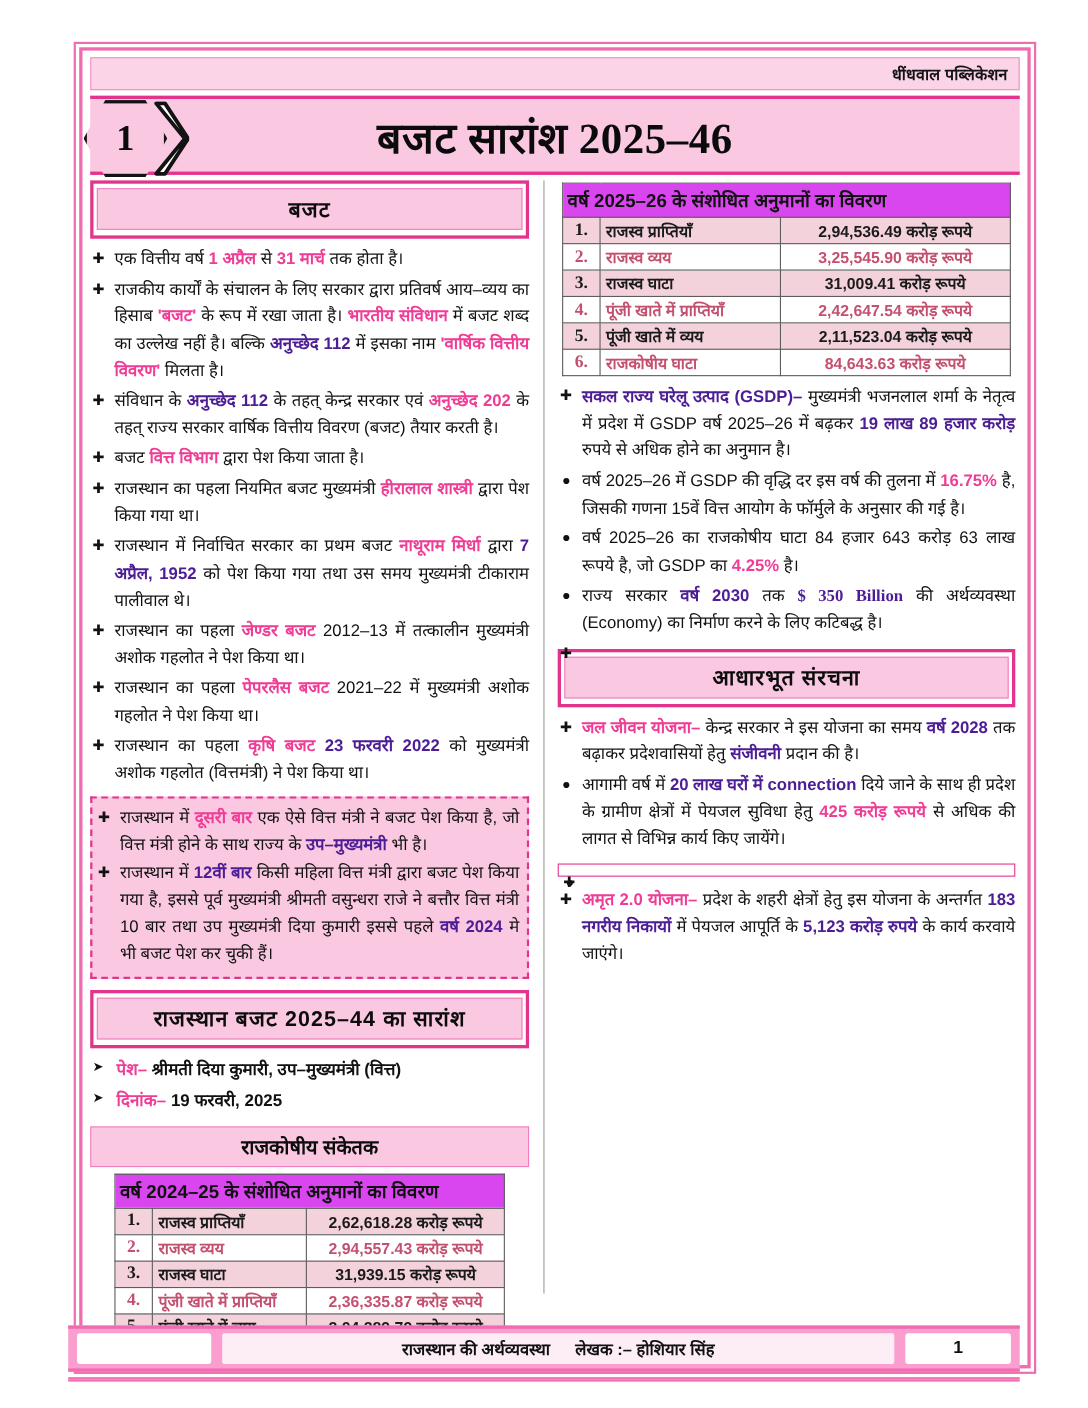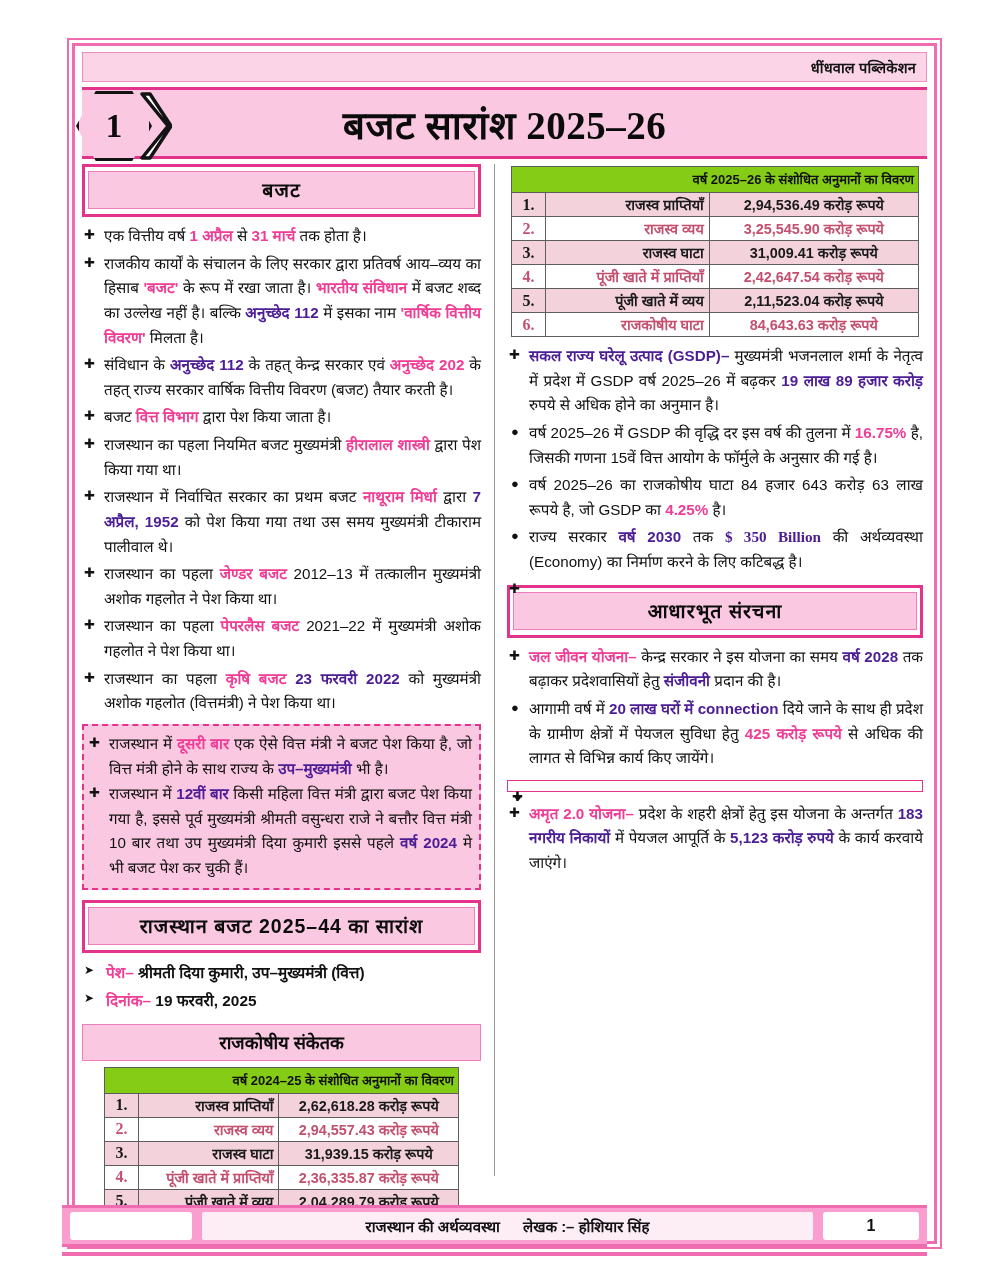--- a/index.html
+++ b/index.html
@@ -226,27 +226,26 @@
   table.dtable {
     border-collapse: collapse;
     width: 100%;
     margin: 0 auto;
     font-size: 14.4px;
   }
   table.dtable th, table.dtable td {
     border: 1px solid #5d5d5d;
     padding: 2px 5px;
     box-sizing: border-box;
-    text-align: right;
   }
   table.dtable .thead-cell {
-    text-align: right;
-    font-weight: bold;
-    font-size: 13px;
-    background: #84cc16;
+    text-align: left;
+    font-weight: bold;
+    font-size: 17px;
+    background: #d946ef;
     color: #111111;
     padding: 3px 4px 4px 4px;
   }
   table.dtable td.num {
     width: 34px;
     text-align: center;
     font-weight: bold;
     font-size: 16px;
     font-family: "Liberation Serif","DejaVu Serif",serif;
   }
@@ -357,21 +356,21 @@
       <div class="hexwrap">
         <div class="hex"></div>
         <div class="hex-inner-num">1</div>
         <div class="chev">
           <svg width="34" height="68" viewBox="0 0 34 68">
             <polygon points="4,2 30,34 4,66 12,66 33,34 12,2" fill="#ffffff" stroke="#131313" stroke-width="3.5" stroke-linejoin="round"></polygon>
           </svg>
         </div>
       </div>
     </div>
-    <div class="chapter-title">बजट सारांश 2025–26</div>
+    <div class="chapter-title">बजट सारांश 2025–46</div>
   </div>
 
   <div class="body-cols">
 
     <div class="col-left">
 
       <div class="sec-head strong">
         <span>बजट</span>
       </div>
 

